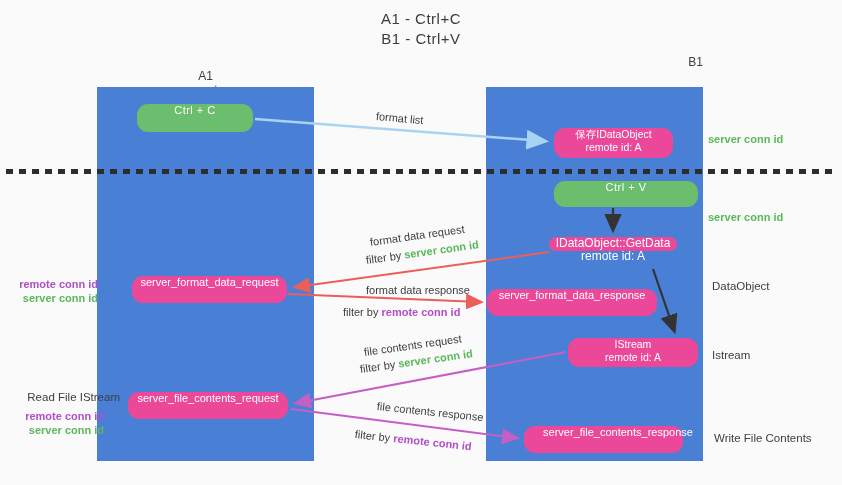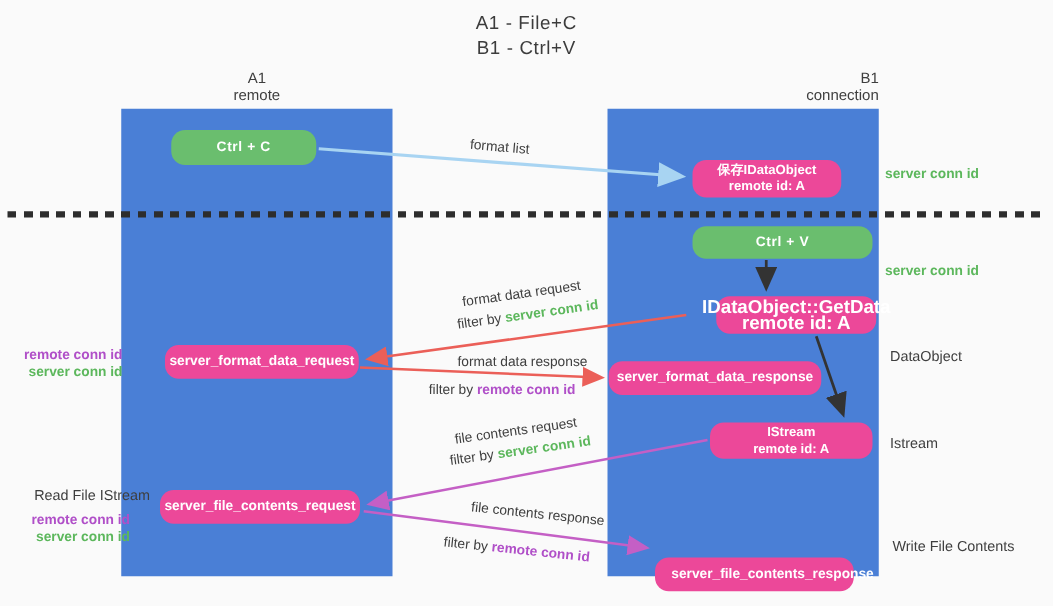--- a/index.html
+++ b/index.html
@@ -5,47 +5,47 @@
   * { margin: 0; padding: 0; box-sizing: border-box; }
   html, body { width: 842px; height: 485px; }
   body { font-family: "Liberation Sans", sans-serif; background: #FAFAFA; overflow: hidden; }
   #stage { position: relative; width: 842px; height: 485px; background: #FAFAFA; }
 
   .title { position: absolute; left: 0; top: 9px; width: 842px; text-align: center;
            font-size: 15px; line-height: 20px; color: #3C3C3C; letter-spacing: .5px; }
 
   .lane-header { position: absolute; top: 55px; width: 217px; text-align: center;
                  font-size: 12px; line-height: 14px; color: #3E3E3E; }
-  .lane-header.left { left: 97px; }
+  .lane-header.left { left: 97px; margin-top: 14px; }
   .lane-header.right { left: 486px; text-align: right; }
 
   .lane { position: absolute; top: 87px; width: 217px; height: 374px; background: #4A7FD6; z-index: 1; }
   .lane.left { left: 97px; }
   .lane.right { left: 486px; }
 
   .dotted-sep { position: absolute; left: 6px; top: 169px; width: 830px; height: 5px; z-index: 2;
                 background: repeating-linear-gradient(90deg, #2D2D2D 0 7px, transparent 7px 13px); }
 
   svg.arrows { position: absolute; left: 0; top: 0; z-index: 2; pointer-events: none; }
 
   .node { position: absolute; z-index: 3; display: flex; flex-direction: column; align-items: center;
-          justify-content: center; color: #FFFFFF; font-size: 11px; text-align: center;
-          line-height: 13px; border-radius: 11px; font-weight: bold; }
+          color: #FFFFFF; font-size: 11px; text-align: center;
+          line-height: 13px; border-radius: 11px; }
   .node.green { background: #6ABE6E; }
   .node.orange { background: #ec4899; }
 
   .ctrl-c   { left: 137px; top: 104px; width: 116px; height: 28px; letter-spacing: .5px; }
   .save-obj { left: 554px; top: 128px; width: 119px; height: 30px; font-size: 10.5px; }
   .ctrl-v   { left: 554px; top: 181px; width: 144px; height: 26px; letter-spacing: .5px; }
-  .getdata  { left: 573px; top: 237px; width: 128px; height: 30px; font-size: 15px; }
+  .getdata  { left: 549px; top: 237px; width: 128px; height: 14px; font-size: 12px; }
   .fmt-req  { left: 132px; top: 276px; width: 155px; height: 27px; }
   .fmt-resp { left: 487px; top: 289px; width: 170px; height: 27px; }
   .istream-box { left: 568px; top: 338px; width: 130px; height: 29px; font-size: 10.5px; }
   .file-req  { left: 128px; top: 392px; width: 160px; height: 27px; }
-  .file-resp { left: 524px; top: 446px; width: 159px; height: 27px; padding-left: 29px; }
+  .file-resp { left: 524px; top: 426px; width: 159px; height: 27px; padding-left: 29px; }
 
   .side-label { position: absolute; z-index: 3; font-size: 11px; white-space: nowrap; }
   .side-label.bold-green  { color: #5CB75C; font-weight: bold; }
   .side-label.bold-purple { color: #B04FC8; font-weight: bold; }
   .side-label.dark { color: #3E3E3E; font-size: 11.5px; }
   .right-align { text-align: right; }
 
   .arrow-label { position: absolute; z-index: 3; font-size: 11px; color: #3E3E3E;
                  white-space: nowrap; transform-origin: left center; }
   .arrow-label .key-green  { color: #5CB75C; font-weight: bold; }
@@ -53,31 +53,30 @@
   .tilt-up   { transform: rotate(-8deg); }
   .tilt-dn   { transform: rotate(6deg); }
   .tilt-dn-s { transform: rotate(5deg); }
 </style>
 </head>
 <body>
 
 <div id="stage">
 
   <div class="title">
-    <div>A1 - File+C</div>
+    <div>A1 - Ctrl+C</div>
     <div>B1 - Ctrl+V</div>
   </div>
 
   <div class="lane-header left">
     <div>A1</div>
     <div>remote</div>
   </div>
   <div class="lane-header right">
     <div>B1</div>
-    <div>connection</div>
   </div>
 
   <div class="lane left"></div>
   <div class="lane right"></div>
 
   <div class="dotted-sep"></div>
 
   <svg class="arrows" width="842" height="485" viewBox="0 0 842 485">
     <defs>
       <marker id="m-blue" markerWidth="9" markerHeight="8" refX="7" refY="4" orient="auto">

